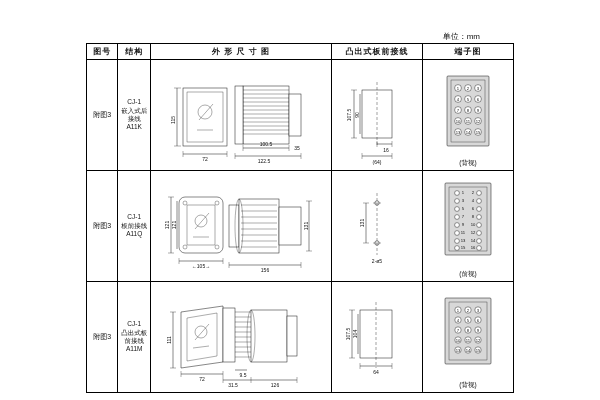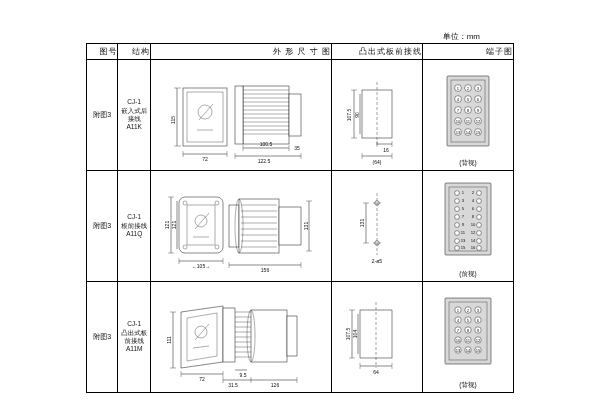--- a/index.html
+++ b/index.html
@@ -20,21 +20,21 @@
     border-collapse:collapse;
     width:428px;
   }
   table.main th, table.main td{
     border:1px solid #000;
     font-size:8px;
     text-align:center;
     vertical-align:middle;
     padding:0;
   }
-  table.main thead th{height:15px;font-weight:normal;letter-spacing:1px;text-align:right;}
+  table.main thead th{height:15px;font-weight:bold;letter-spacing:1px;}
   .col-no{width:34px;}
   .col-struct{width:34px;}
   .col-outline{width:180px;}
   .col-hole{width:90px;}
   .col-term{width:90px;}
   td.body{height:110px;position:relative;}
   .vtext{
     font-size:7px;line-height:1.35;
     display:flex;flex-direction:column;align-items:center;justify-content:center;
     height:100%;

